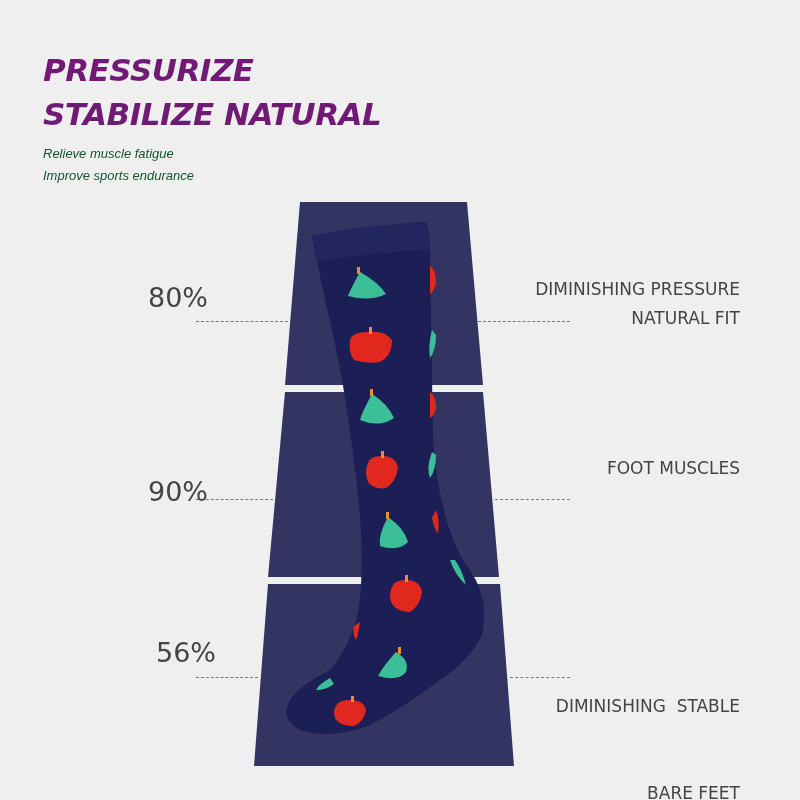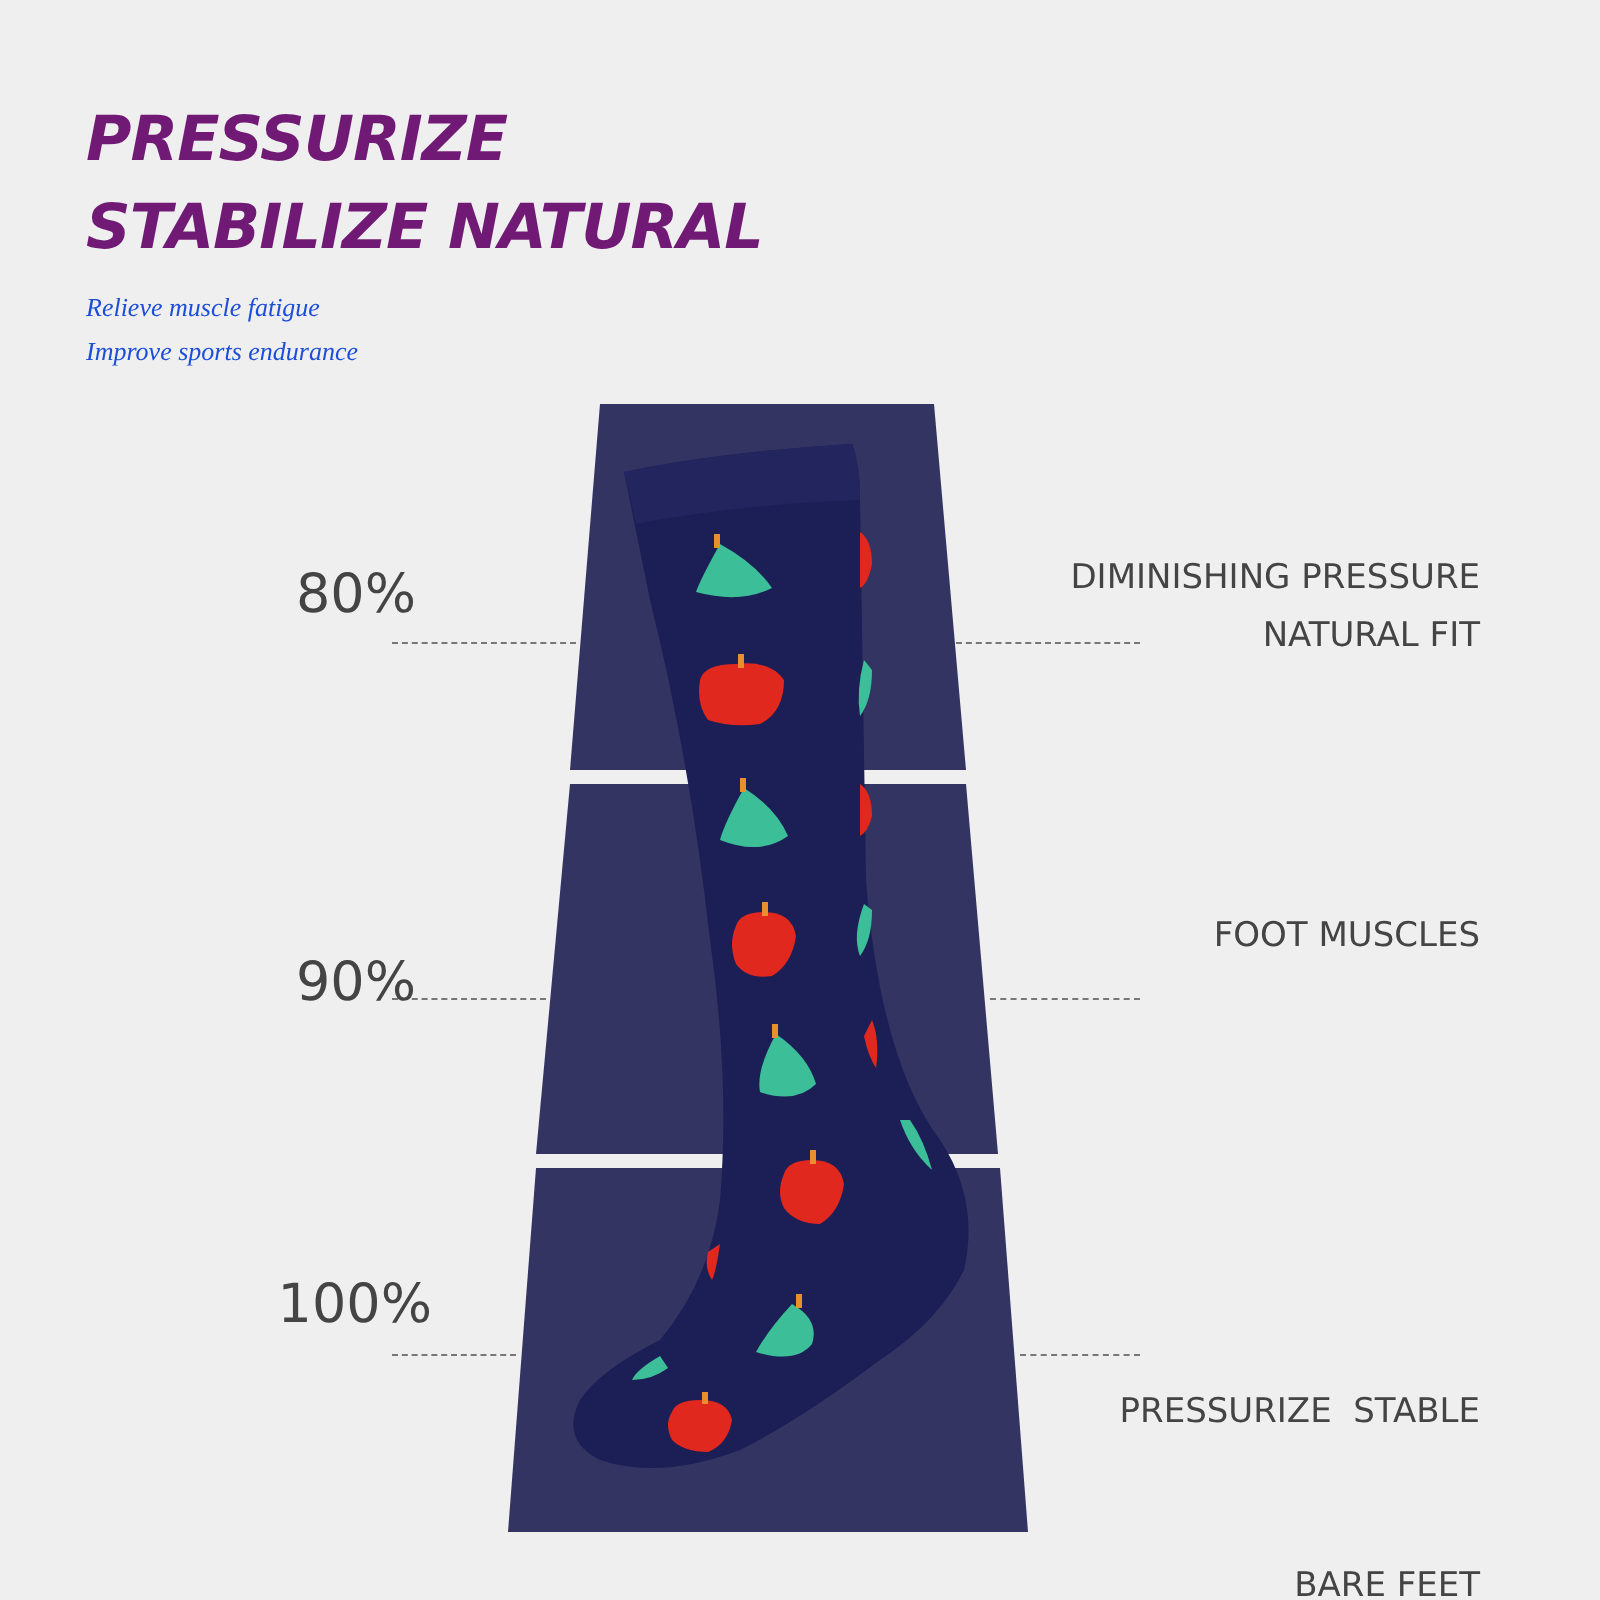--- a/index.html
+++ b/index.html
@@ -1,18 +1,18 @@
 <!DOCTYPE html>
 <html><head>
 <meta charset="utf-8">
 <style>
   html,body{margin:0;padding:0;}
   body{width:800px;height:800px;background:#efefef;position:relative;overflow:hidden;font-family:"DejaVu Sans","Liberation Sans",sans-serif;color:#3d3d3d;}
   .h1{position:absolute;left:43px;font-weight:bold;font-style:italic;font-size:31px;letter-spacing:-0.5px;color:#701a75;}
-  .sub{position:absolute;left:43px;font-style:italic;font-size:13px;color:#1d4ed8;font-family:Liberation Serif, serif;}
+  .sub{position:absolute;left:43px;font-style:italic;font-size:13px;color:#14532d;font-family:Liberation Sans, sans-serif;}
   .pct{position:absolute;font-size:27px;color:#444;text-align:right;width:100px;}
   .feat{position:absolute;right:60px;font-size:17px;color:#444;text-align:right;line-height:29px;white-space:nowrap;}
   .dash{position:absolute;height:0;border-top:1px dashed #777;}
   svg{position:absolute;left:0;top:0;}
 </style>
 </head>
 <body>
 
 <div class="h1" style="top:52px;">PRESSURIZE</div>
 <div class="h1" style="top:96px;">STABILIZE NATURAL</div>
@@ -65,25 +65,25 @@
 
 <div class="dash" style="left:196px;top:321px;width:92px;"></div>
 <div class="dash" style="left:478px;top:321px;width:92px;"></div>
 <div class="dash" style="left:196px;top:499px;width:77px;"></div>
 <div class="dash" style="left:495px;top:499px;width:75px;"></div>
 <div class="dash" style="left:196px;top:677px;width:62px;"></div>
 <div class="dash" style="left:510px;top:677px;width:60px;"></div>
 
 <div class="pct" style="left:108px;top:282px;">80%</div>
 <div class="pct" style="left:108px;top:476px;">90%</div>
-<div class="pct" style="left:116px;top:637px;">100%</div>
+<div class="pct" style="left:116px;top:637px;">56%</div>
 
 <div class="feat" style="top:275px;">
   <div>DIMINISHING PRESSURE</div>
   <div>NATURAL FIT</div>
 </div>
 <div class="feat" style="top:454px;">
   <div>FOOT MUSCLES</div>
 </div>
 <div class="feat" style="top:634px;white-space:pre;">
-  <div>PRESSURIZE  STABLE</div>
+  <div>DIMINISHING  STABLE</div>
   <div>BARE FEET</div>
 </div>
 
 </body></html>

